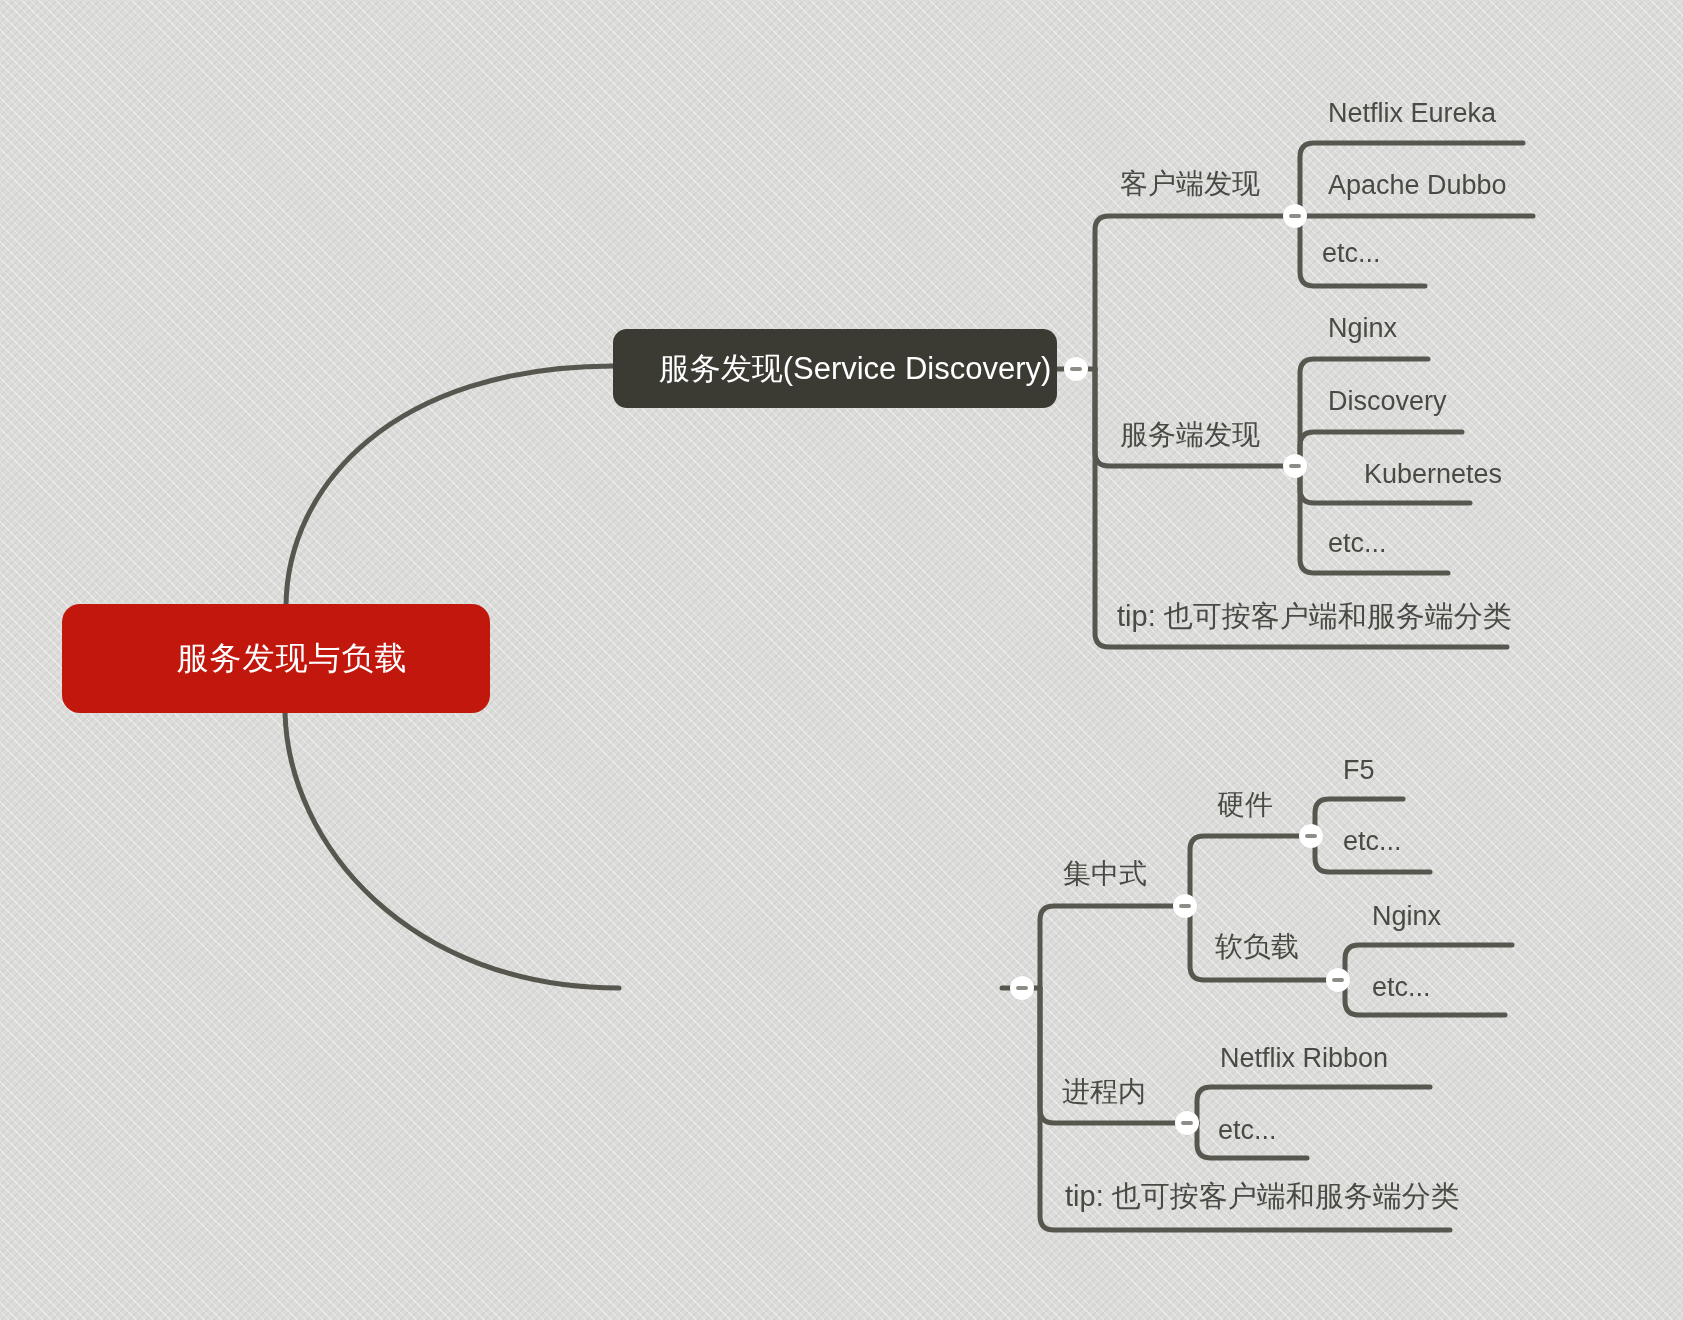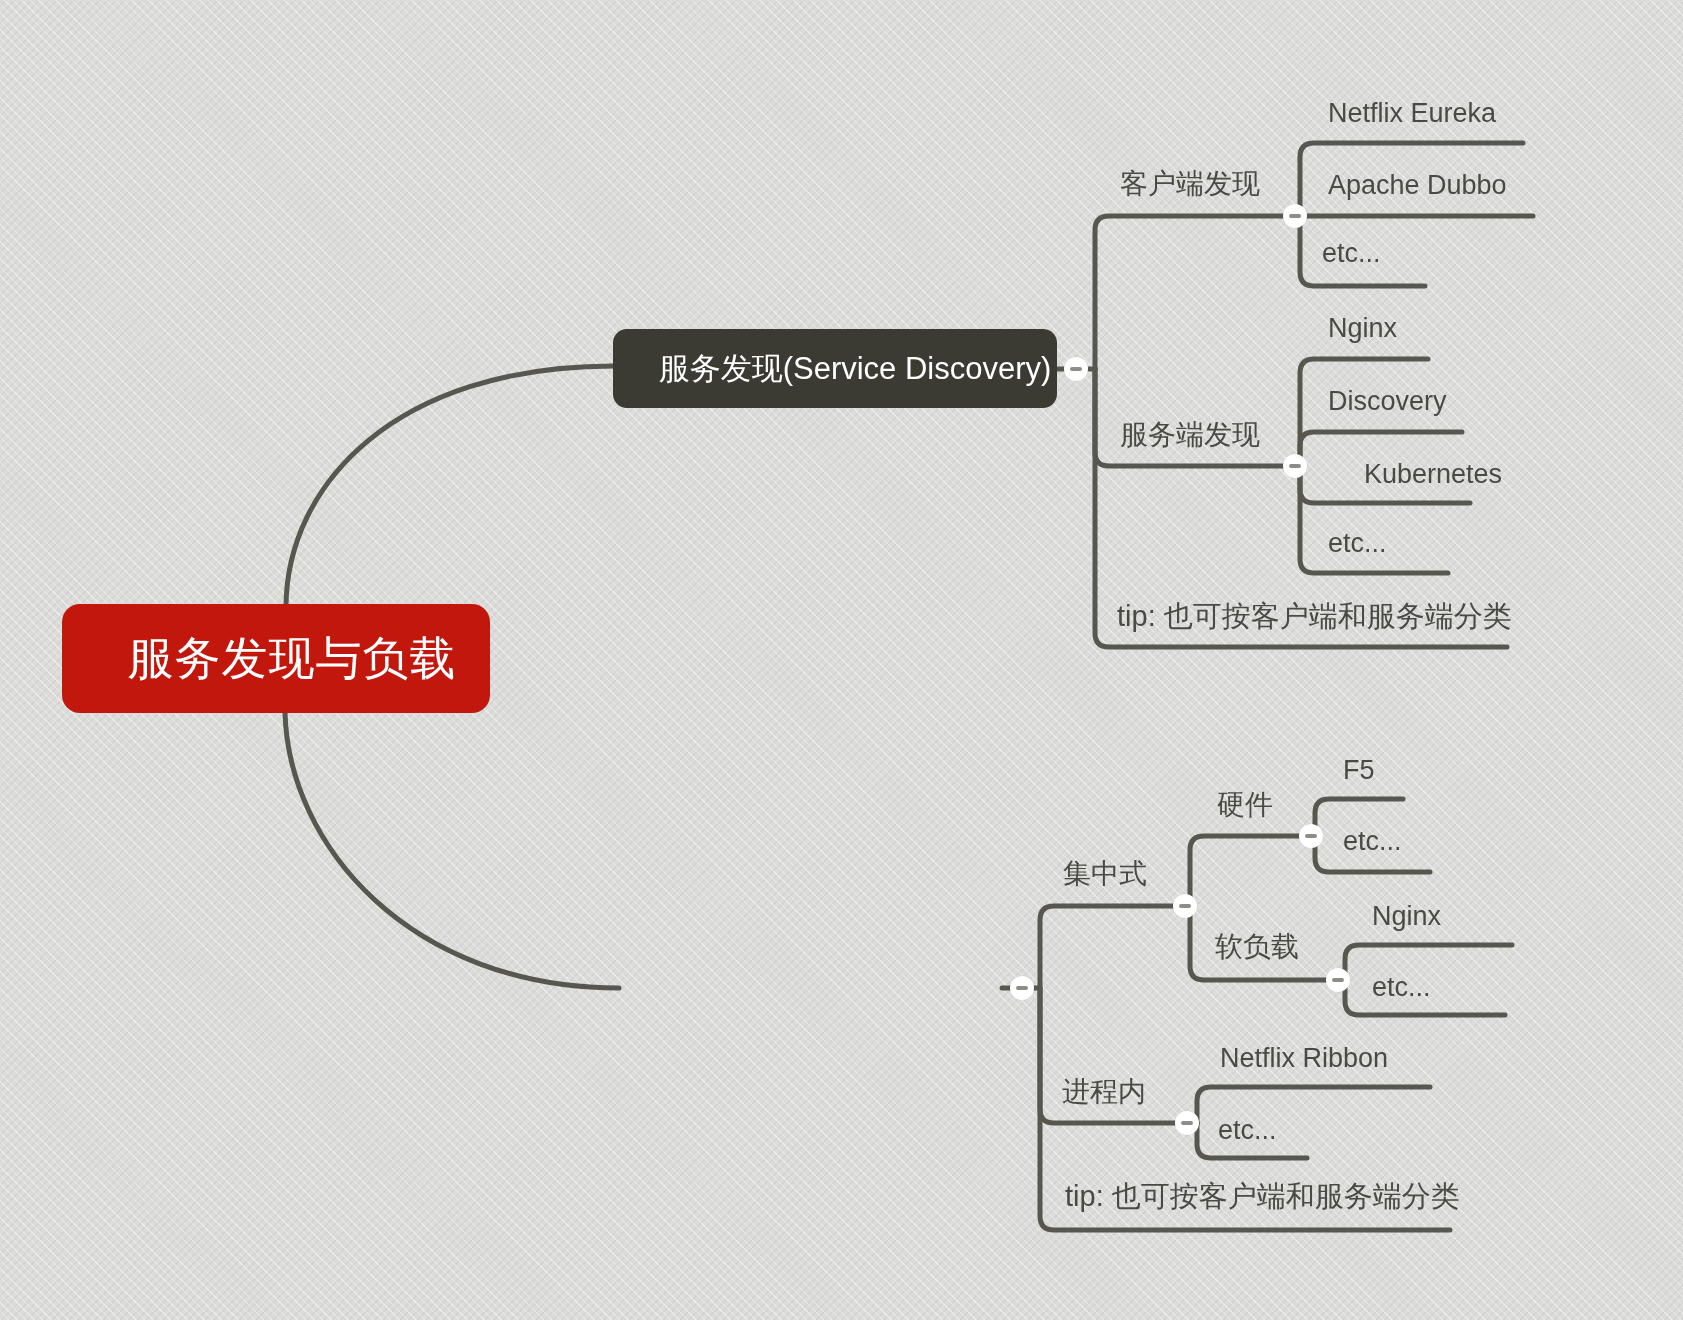--- a/index.html
+++ b/index.html
@@ -19,21 +19,21 @@
       repeating-linear-gradient(-45deg, rgba(110,110,108,.07) 0 2px, rgba(0,0,0,0) 2px 6px);
   }
   svg.wires{position:absolute;left:0;top:0;z-index:1;}
   svg.wires path{fill:none;stroke:var(--line);stroke-width:5;stroke-linecap:round;}
   .node{
     position:absolute;z-index:3;display:flex;align-items:center;justify-content:center;
     color:var(--node-text);white-space:nowrap;box-sizing:border-box;
   }
   .root-node{
     left:62px;top:604px;width:428px;height:109px;border-radius:18px;
-    background:var(--root-bg);font-size:46px;font-weight:500;letter-spacing:1px;padding-left:32px;
+    background:var(--root-bg);font-size:32px;font-weight:500;letter-spacing:1px;padding-left:32px;
   }
   .main-node{
     background:var(--node-bg);border-radius:14px;font-size:31px;font-weight:400;height:79px;padding-left:40px;
   }
   .main-node.n1{left:613px;top:329px;width:444px;}
   .main-node.n2{left:618px;top:950px;width:384px;}
   .label{
     position:absolute;z-index:3;color:var(--label);white-space:nowrap;line-height:1.15;
   }
   .fs28{font-size:28px;} .fs27{font-size:27px;} .fs29{font-size:29px;}

